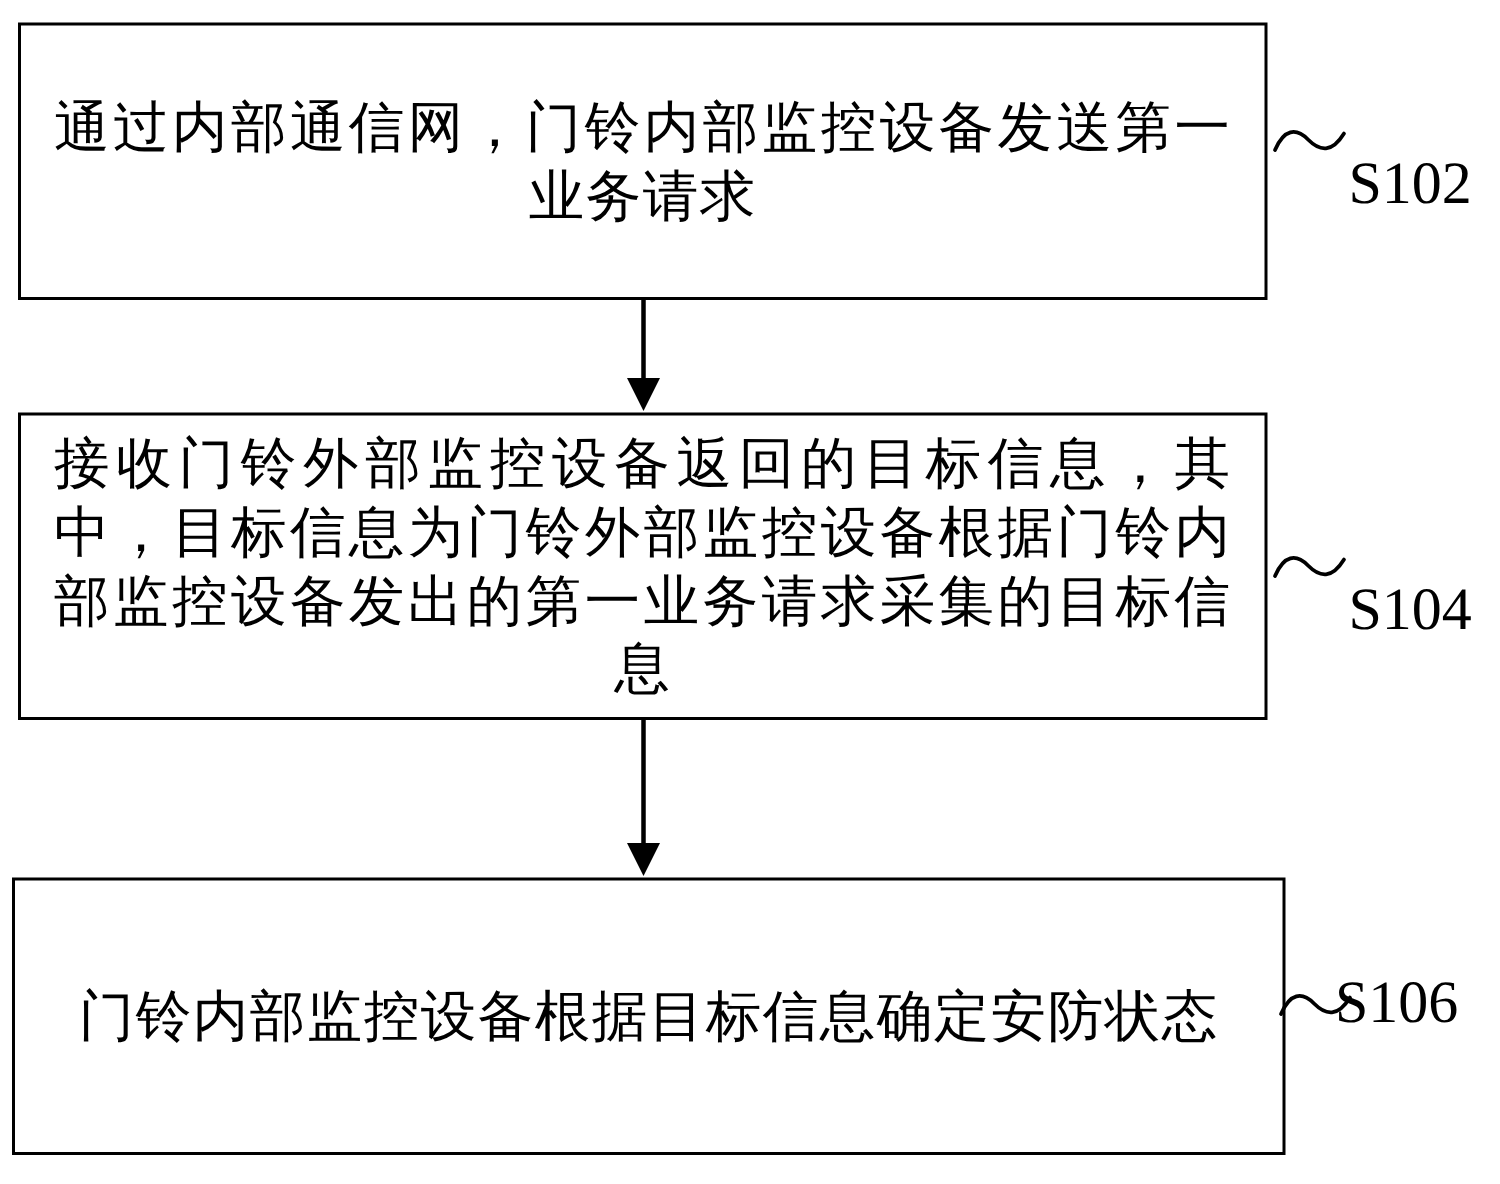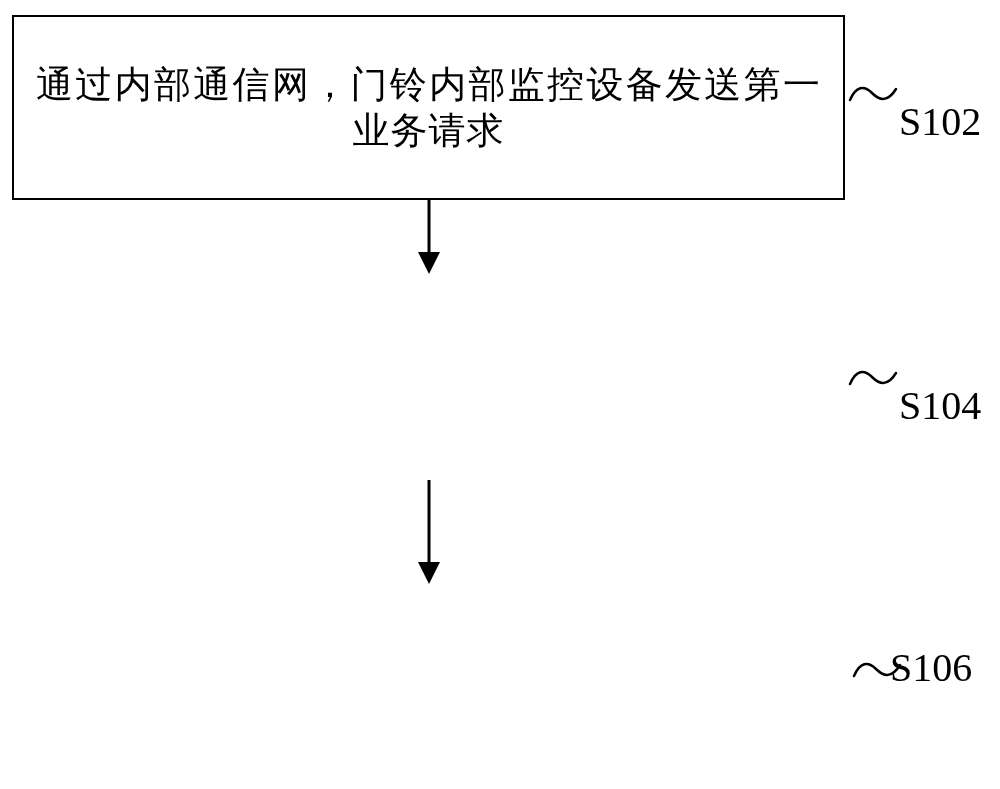--- a/index.html
+++ b/index.html
@@ -104,26 +104,32 @@
 
   <div class="flow-box box1">
     <div class="box-text">通过内部通信网，门铃内部监控设备发送第一业务请求</div>
   </div>
 
   <div class="arrow arrow1">
     <div class="arrow-line"></div>
     <div class="arrow-head"></div>
   </div>
 
+  <div class="flow-box box2">
+    <div class="box-text">接收门铃外部监控设备返回的目标信息，其中，目标信息为门铃外部监控设备根据门铃内部监控设备发出的第一业务请求采集的目标信息</div>
+  </div>
 
   <div class="arrow arrow2">
     <div class="arrow-line"></div>
     <div class="arrow-head"></div>
   </div>
 
+  <div class="flow-box box3">
+    <div class="box-text">门铃内部监控设备根据目标信息确定安防状态</div>
+  </div>
 
   <div class="squiggle sq1">
     <svg viewBox="0 0 50 32" xmlns="http://www.w3.org/2000/svg">
       <path d="M2,20 C8,6 16,5 24,13 C32,21 40,22 48,9"></path>
     </svg>
   </div>
   <div class="squiggle sq2">
     <svg viewBox="0 0 50 32" xmlns="http://www.w3.org/2000/svg">
       <path d="M2,20 C8,6 16,5 24,13 C32,21 40,22 48,9"></path>
     </svg>

